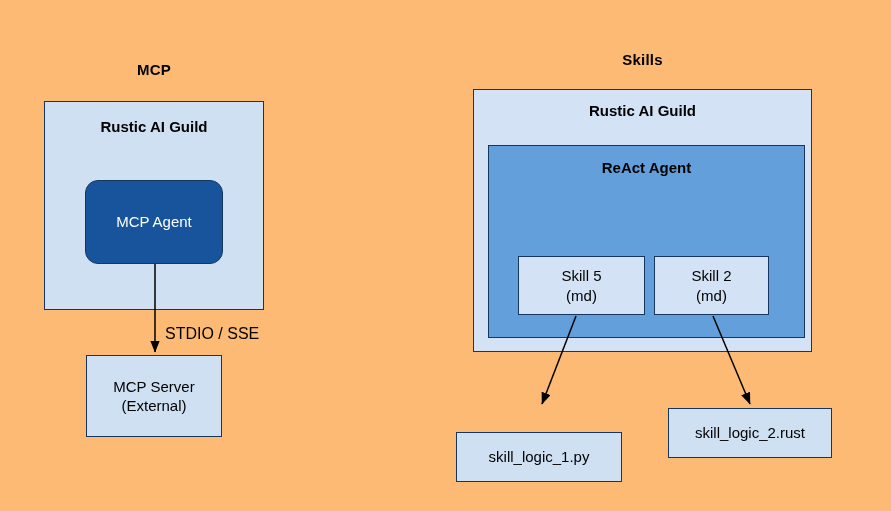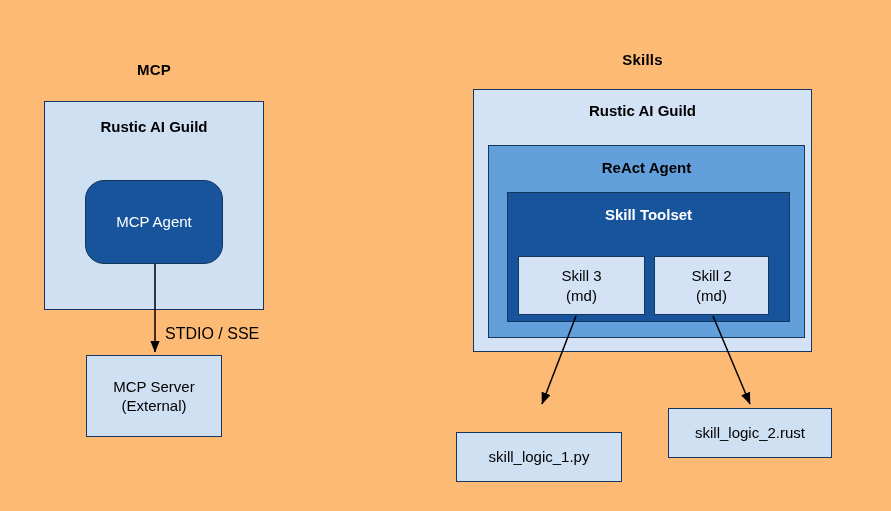--- a/index.html
+++ b/index.html
@@ -51,21 +51,21 @@
   }
   .heading-dark-text  { color: #000000; }
   .heading-light-text { color: #ffffff; }
 
   .heading-pad-lg { padding-top: 17px; }
   .heading-pad-md { padding-top: 13px; }
   .heading-pad-sm { padding-top: 14px; }
 
   
   .rounded-node {
-    border-radius: 19px;
+    border-radius: 13px;
     align-items: center;
   }
   .node-label {
     width: 100%;
     text-align: center;
     font-size: 15px;
     color: #ffffff;
     line-height: 1.25;
   }
 
@@ -126,27 +126,24 @@
   <div class="abs section-title" style="left:473px; top:51px; width:339px;text-align:center;">Skills</div>
 
   <div class="abs box fill-palest" style="left:473px; top:89px; width:339px; height:263px;">
     <div class="box-heading heading-dark-text heading-pad-md">Rustic AI Guild</div>
   </div>
 
   <div class="abs box fill-mid" style="left:488px; top:145px; width:317px; height:193px;">
     <div class="box-heading heading-dark-text heading-pad-sm">ReAct Agent</div>
   </div>
 
-  <div class="abs box fill-dark" style="left:507px; top:192px; width:283px; height:130px;">
-    <div class="box-heading heading-light-text heading-pad-sm">Skill Toolset</div>
-  </div>
 
   <div class="abs box fill-palest plain-box" style="left:518px; top:256px; width:127px; height:59px;">
     <span class="plain-label">
-      <span>Skill 3</span>
+      <span>Skill 5</span>
       <span class="sub">(md)</span>
     </span>
   </div>
 
   <div class="abs box fill-palest plain-box" style="left:654px; top:256px; width:115px; height:59px;">
     <span class="plain-label">
       <span>Skill 2</span>
       <span class="sub">(md)</span>
     </span>
   </div>

